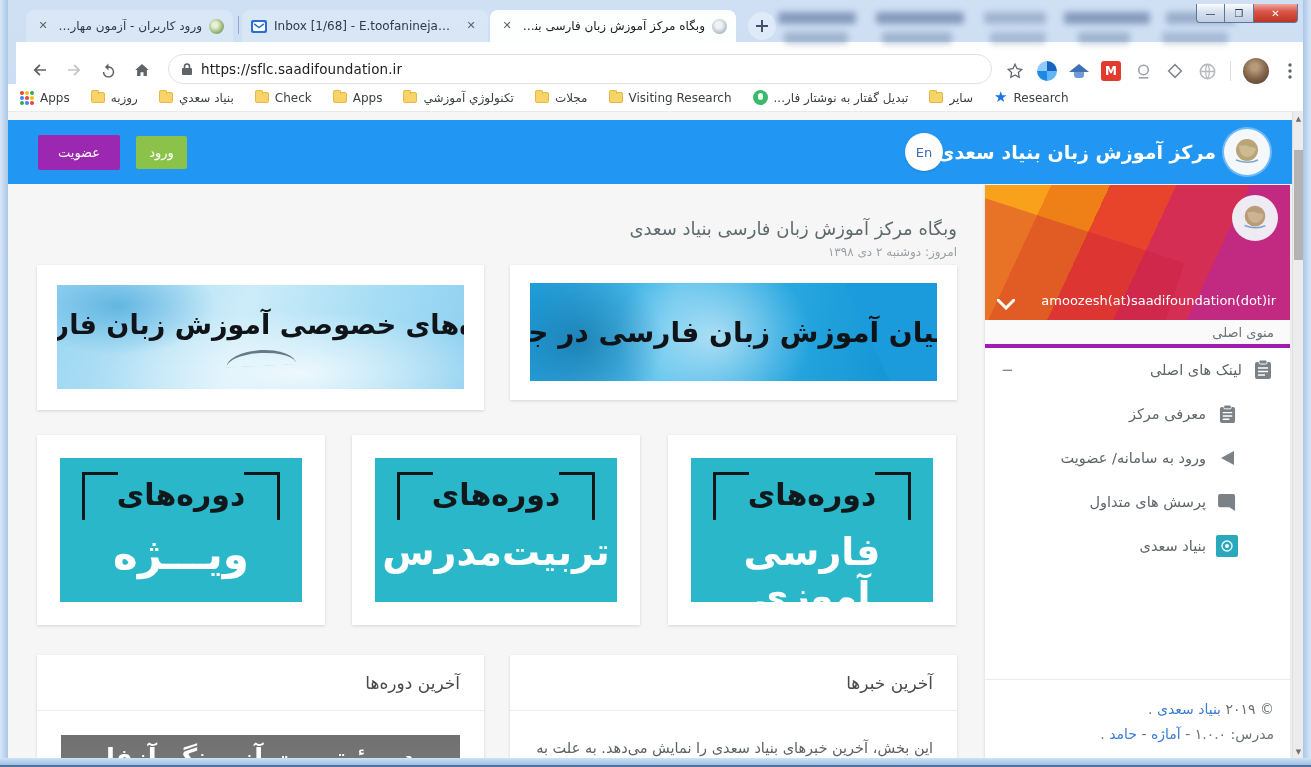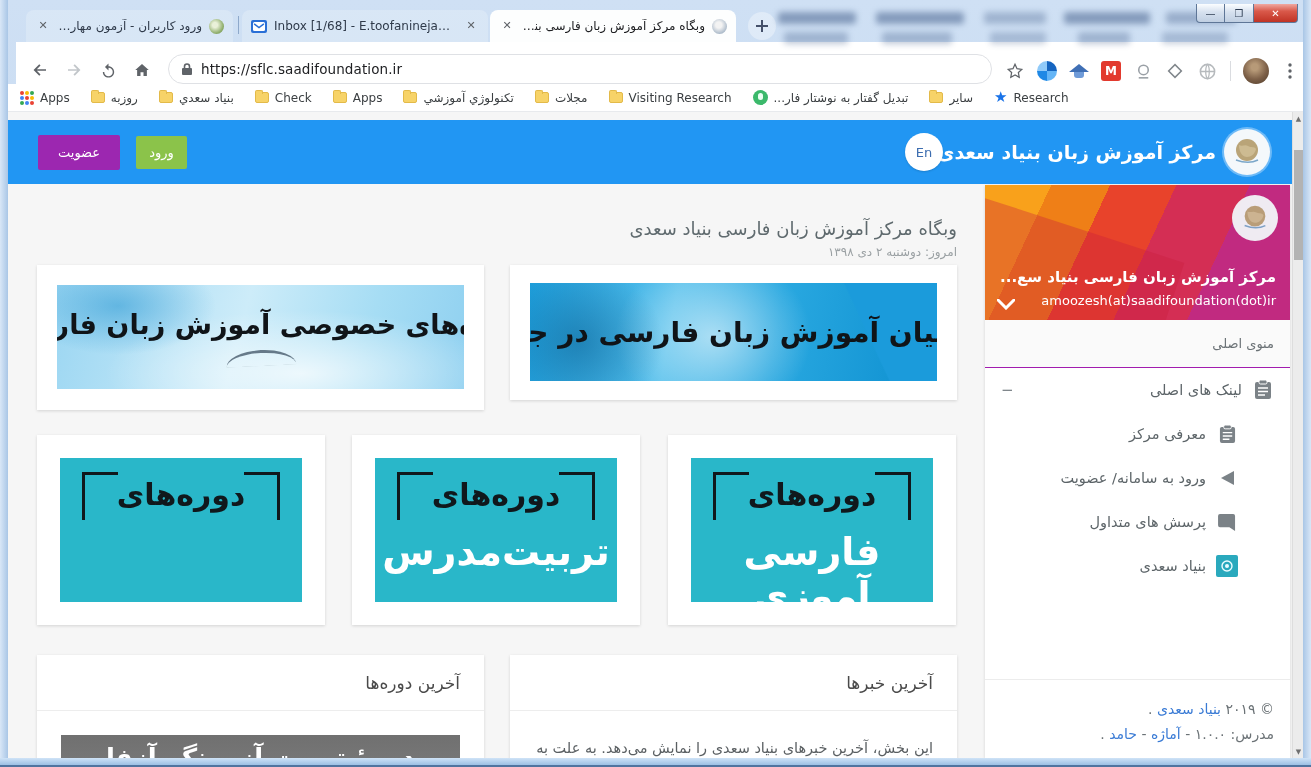--- a/index.html
+++ b/index.html
@@ -149,21 +149,21 @@
   .sb-banner::before { content:""; position:absolute; left:-40px; top:40px; width:220px; height:160px;
     background:rgba(200,30,60,.35); transform:rotate(18deg); }
   .sb-logo { position:absolute; right:12px; top:10px; width:46px; height:46px; border-radius:50%;
     background:#f2f6f9; display:flex; align-items:center; justify-content:center; opacity:.95; }
   .sb-banner-title { position:absolute; right:14px; bottom:34px; color:#fff; font-size:15px;
     font-weight:bold; white-space:nowrap; }
   .sb-banner-mail { position:absolute; right:14px; bottom:12px; color:#fff; font-size:13px;
     direction:ltr; }
   .sb-chevron { position:absolute; left:12px; bottom:10px; color:#fff; font-size:18px;
     font-weight:bold; }
-  .sb-menu-header { height:48px; background:#fafafa; border-bottom:1px solid #a21caf;
+  .sb-menu-header { height:28px; background:#fafafa; border-bottom:4px solid #a21caf;
     display:flex; align-items:center; padding:0 16px; color:#6b7276; font-size:13px; }
   .sb-item { height:44px; display:flex; align-items:center; gap:10px; padding:0 16px;
     color:#5c6468; font-size:14.5px; }
   .sb-item.child { padding-right:52px; }
   .sb-item .mi { width:22px; height:22px; flex:0 0 auto; display:flex; align-items:center;
     justify-content:center; color:#7b8287; }
   .collapse-glyph { margin-right:auto; color:#7b8287; font-size:15px; }
   .saadi-sq { width:24px; height:24px; background:#2aa9bd; border-radius:2px; display:flex;
     align-items:center; justify-content:center; }
   .sb-footer { position:absolute; left:0; right:0; bottom:0; border-top:1px solid #ececec;
@@ -402,20 +402,21 @@
       <div class="banner-img img-world" style="left:20px;top:18px;width:407px;height:98px;">
         <div class="banner-text" style="font-size:28px;">متولیان آموزش زبان فارسی در جهان</div>
       </div>
     </div>
 
     <div class="card" style="left:29px;top:323px;width:288px;height:190px;">
       <div class="tile" style="left:23px;top:23px;width:242px;height:144px;">
         <span class="bk bk-l"></span>
         <span class="bk bk-r"></span>
         <div class="top-txt">دوره‌های</div>
+        <div class="bot-txt">ویـــژه</div>
       </div>
     </div>
     <div class="card" style="left:344px;top:323px;width:288px;height:190px;">
       <div class="tile" style="left:23px;top:23px;width:242px;height:144px;">
         <span class="bk bk-l"></span>
         <span class="bk bk-r"></span>
         <div class="top-txt">دوره‌های</div>
         <div class="bot-txt" style="font-size:38px;">تربیت‌مدرس</div>
       </div>
     </div>
@@ -441,21 +442,20 @@
 
     <div class="sidebar">
       <div class="sb-banner">
         <div class="sb-logo">
           <svg class="ic-svg" width="32" height="32" viewBox="0 0 34 34">
               <circle cx="17" cy="15" r="11" fill="#b9a478"></circle>
               <path d="M9 10c3 2 6-1 9 1s6 0 8 3c-1 5-5 8-9 8s-8-4-8-12z" fill="#cdbb92"></path>
               <path d="M6 25c8 3 16 3 22 0" stroke="#7ba7c9" stroke-width="1.5" fill="none"></path>
             </svg>
         </div>
-        <div class="sb-banner-title">مرکز آموزش زبان فارسی بنیاد سع...</div>
         <div class="sb-banner-mail">amoozesh(at)saadifoundation(dot)ir</div>
         <div class="sb-chevron">
           <svg class="ic-svg" width="18" height="11" viewBox="0 0 18 11">
               <path d="M1 1l8 8 8-8" stroke="#fff" stroke-width="3" fill="none" stroke-linecap="round"></path>
             </svg>
         </div>
       </div>
       <div class="sb-menu-header">منوی اصلی</div>
 
       <div class="sb-item">

